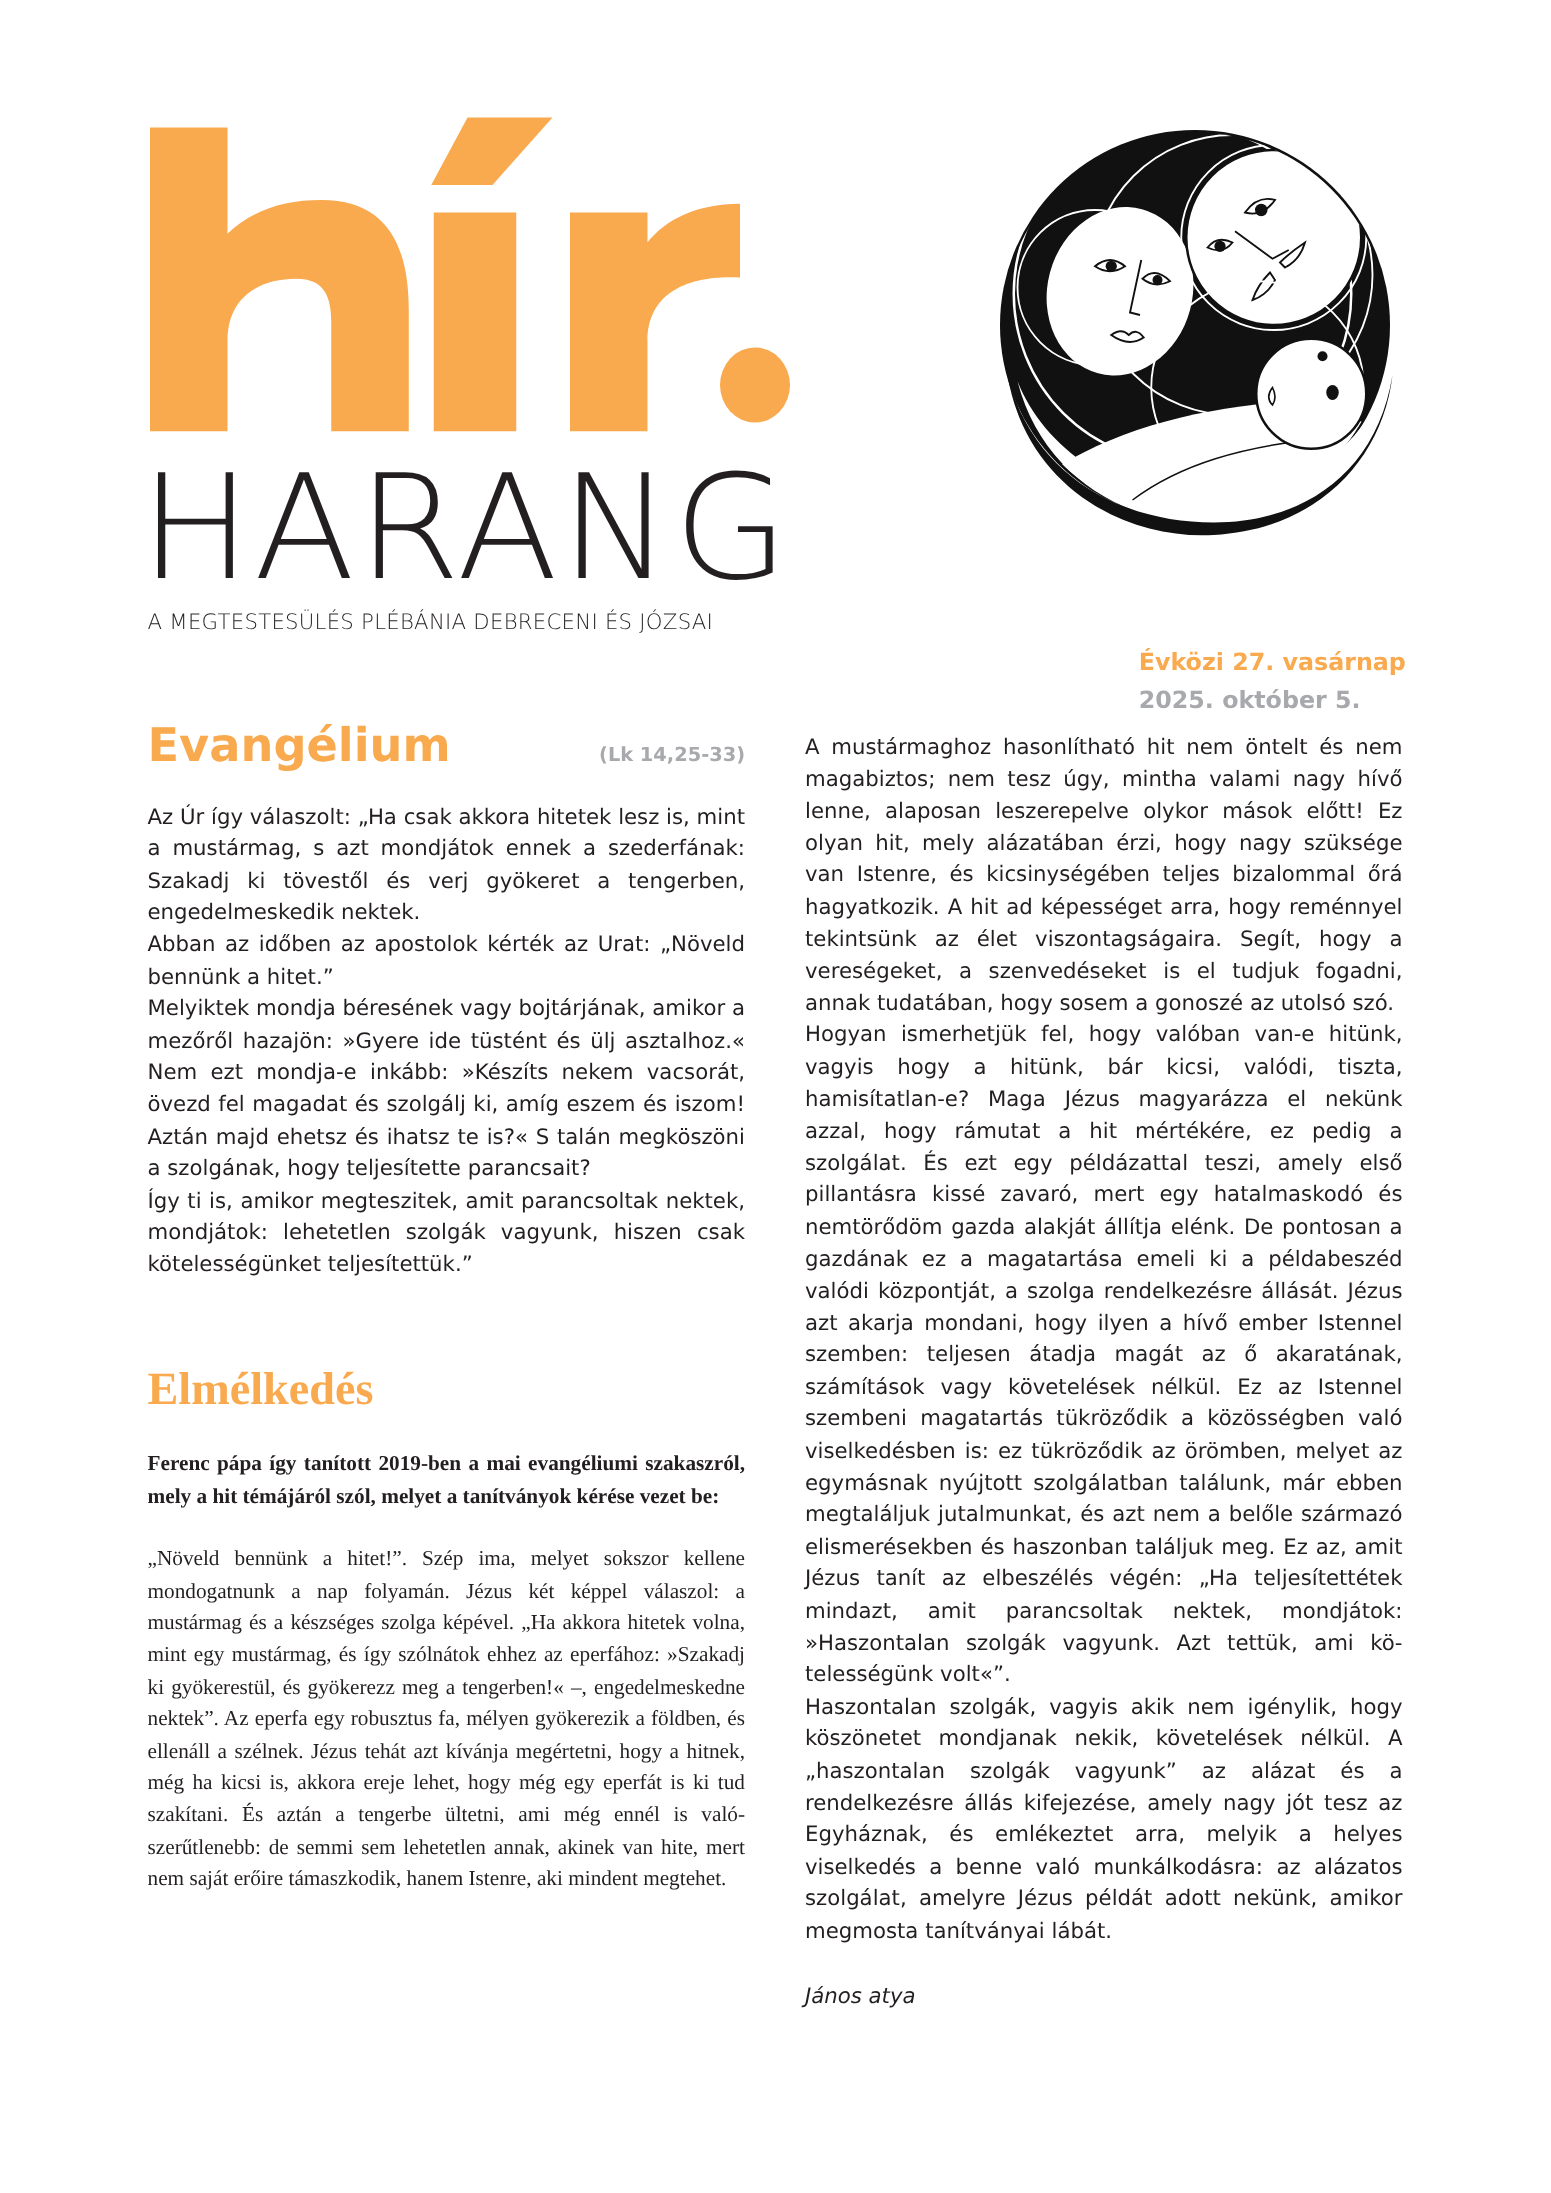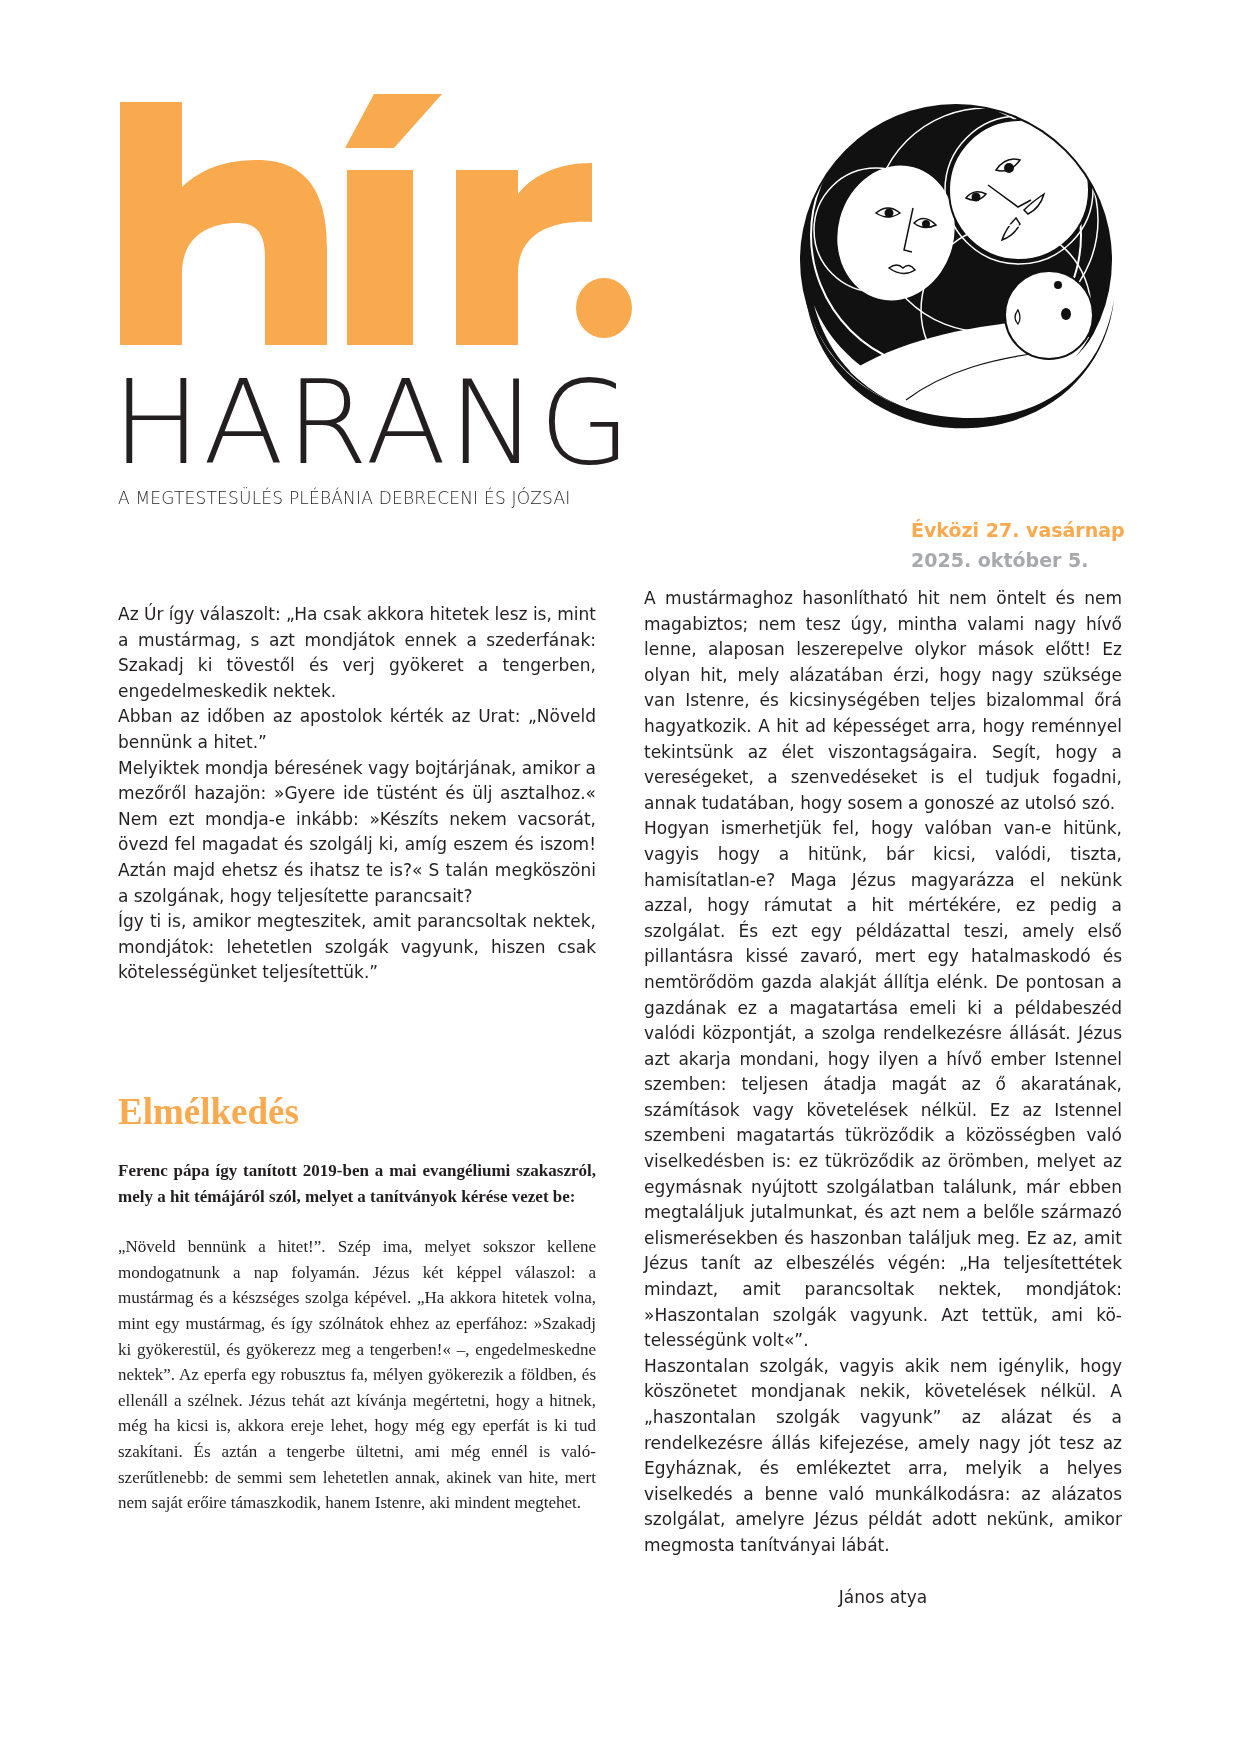--- a/index.html
+++ b/index.html
@@ -23,21 +23,21 @@
   
   .col { width: 478px; font-size: 17px; line-height: 25.6px; color: #231f20; text-align: justify;
          hyphens: manual; }
   .col p { margin: 0; }
   .col-left { left: 118px; }
   .col-right { left: 644px; top: 586px; }
 
   .section-title { font-weight: bold; font-size: 37px; color: #f9a94e; line-height: 1; margin: 0; }
   .ref { font-weight: bold; font-size: 15.5px; color: #a7a9ac; }
   .intro { font-weight: bold; }
-  .signature { text-align: center; }
+  .signature { text-align: left; font-style: italic; }
 </style>
 </head>
 <body>
 
 <div class="abs logo-hir">
   <svg width="520" height="260" viewBox="0 0 520 260">
     <g fill="#f9a94e">
 
       <path d="M8 14 H70 V99 C90 80 115 72 145 72 C200 72 215 112 215 160 V257 H153 V170 C153 150 148 135 125 135 C95 135 70 150 70 185 V257 H8 Z"></path>
 
@@ -107,20 +107,24 @@
       <circle cx="262" cy="185" r="4" fill="#111"></circle>
       <ellipse cx="270" cy="214" rx="5" ry="6" fill="#111"></ellipse>
       <path d="M222 210 q-6 8 0 14 q4 -6 0 -14 Z" fill="none" stroke="#111" stroke-width="1.3"></path>
     </g>
 
     <path d="M10 200 C25 290 105 332 175 328 C255 324 310 270 318 200 C305 280 245 318 175 318 C100 318 30 280 10 200 Z" fill="#111"></path>
   </svg>
 </div>
 
 <div class="abs col col-left" style="top: 578px;">
+  <div style="display:flex; justify-content:space-between; align-items:baseline;">
+    <h2 class="section-title">Evangélium</h2>
+    <span class="ref">(Lk 14,25-33)</span>
+  </div>
   <div style="height: 24px;"></div>
   <p>Az Úr így válaszolt: „Ha csak akkora hitetek lesz is, mint a mustármag, s azt mondjátok ennek a sze­derfának: Szakadj ki tövestől és verj gyökeret a ten­gerben, engedelmeskedik nektek.</p>
   <p>Abban az időben az apostolok kérték az Urat: „Nö­veld bennünk a hitet.”</p>
   <p>Melyiktek mondja béresének vagy bojtárjának, amikor a mezőről hazajön: »Gyere ide tüstént és ülj asztalhoz.« Nem ezt mondja-e inkább: »Készíts nekem vacsorát, övezd fel magadat és szolgálj ki, amíg eszem és iszom! Aztán majd ehetsz és ihatsz te is?« S talán megköszöni a szolgának, hogy telje­sítette parancsait?</p>
   <p>Így ti is, amikor megteszitek, amit parancsoltak nektek, mondjátok: lehetetlen szolgák vagyunk, hiszen csak kötelességünket teljesítettük.”</p>
 </div>
 
 <div class="abs col col-left" style="top: 1093px; font-family: Liberation Serif, serif;">
   <h2 class="section-title">Elmélkedés</h2>
   <div style="height: 28px;"></div>

